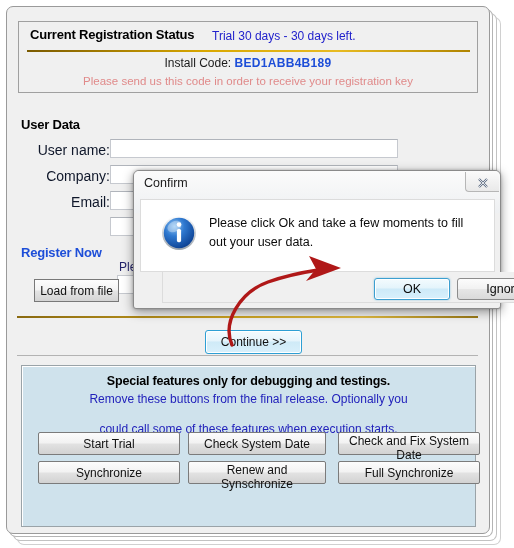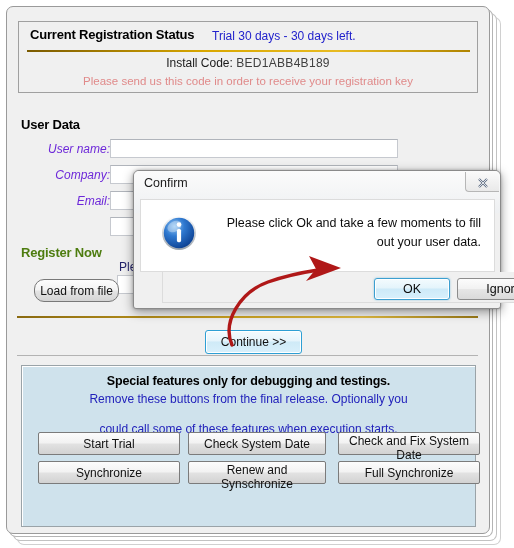--- a/index.html
+++ b/index.html
@@ -62,67 +62,66 @@
     background: linear-gradient(to right, #7a5a00, #d9a700 40%, #e8bb22 70%, #b08400);
   }
   #install-code-line {
     position: absolute;
     left: 0; top: 34px; width: 100%;
     text-align: center;
     font-size: 12px;
     color: #1a1a1a;
   }
   #install-code-value {
-    color: #404040;
-    font-weight: normal;
+    color: #1d4ed8;
+    font-weight: bold;
     letter-spacing: 0.3px;
   }
   #send-code-note {
     position: absolute;
     left: 0; top: 53px; width: 100%;
     text-align: center;
     font-size: 11.5px;
     color: #e08a8a;
   }
 
   
   #user-data-title {
     position: absolute;
     left: 14px; top: 110px;
     font-size: 13px; font-weight: bold; color: #000;
     letter-spacing: -0.2px;
   }
   .field-label {
     position: absolute;
-    font-size: 12px;
-    color: #6d28d9;
+    font-size: 14px;
+    color: #0f172a;
     text-align: right;
     width: 92px;
-    font-style: italic;
   }
   .field-input {
     position: absolute;
     left: 103px;
     width: 288px; height: 19px;
     background: #ffffff;
     border: 1px solid #c6c9cf;
     border-top-color: #b0b4bb;
     box-sizing: border-box;
     font-family: "Liberation Sans", sans-serif;
     font-size: 12px;
     padding: 0 3px;
     color: #000;
     outline: none;
   }
 
   
   #register-title {
     position: absolute;
     left: 14px; top: 238px;
-    font-size: 13px; font-weight: bold; color: #4d7c0f;
+    font-size: 13px; font-weight: bold; color: #1d4ed8;
     letter-spacing: -0.2px;
   }
   #register-hint {
     position: absolute;
     left: 112px; top: 253px;
     font-size: 12px; color: #24246b;
     white-space: nowrap;
     overflow: hidden;
     width: 28px;
   }
@@ -130,21 +129,21 @@
     position: absolute;
     left: 110px; top: 268px;
     width: 280px; height: 19px;
     background: #fff;
     border: 1px solid #c6c9cf;
     box-sizing: border-box;
   }
   .win-btn {
     background: linear-gradient(to bottom, #fdfdfd 0%, #f3f3f3 48%, #e4e4e4 52%, #d4d4d4 100%);
     border: 1px solid #787878;
-    border-radius: 10px;
+    border-radius: 0;
     font-family: "Liberation Sans", sans-serif;
     font-size: 12px;
     color: #111;
     box-sizing: border-box;
     cursor: default;
     padding: 0;
   }
   #load-from-file {
     position: absolute;
     left: 27px; top: 272px;
@@ -274,21 +273,20 @@
     left: 20px; top: 15px;
     width: 36px; height: 36px;
   }
   #dialog-message {
     position: absolute;
     left: 68px; top: 14px;
     width: 272px;
     font-size: 12.5px;
     color: #0c0c0c;
     line-height: 19px;
-    text-align: right;
   }
   #dialog-footer {
     position: absolute;
     left: 6px; top: 101px;
     width: 355px; height: 31px;
     background: #f0f0f0;
     border: 1px solid #dcdcdc;
     border-top: none;
     box-sizing: border-box;
     margin-left: 22px;

